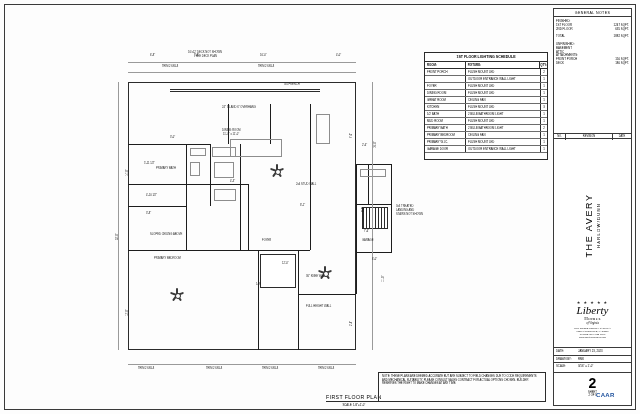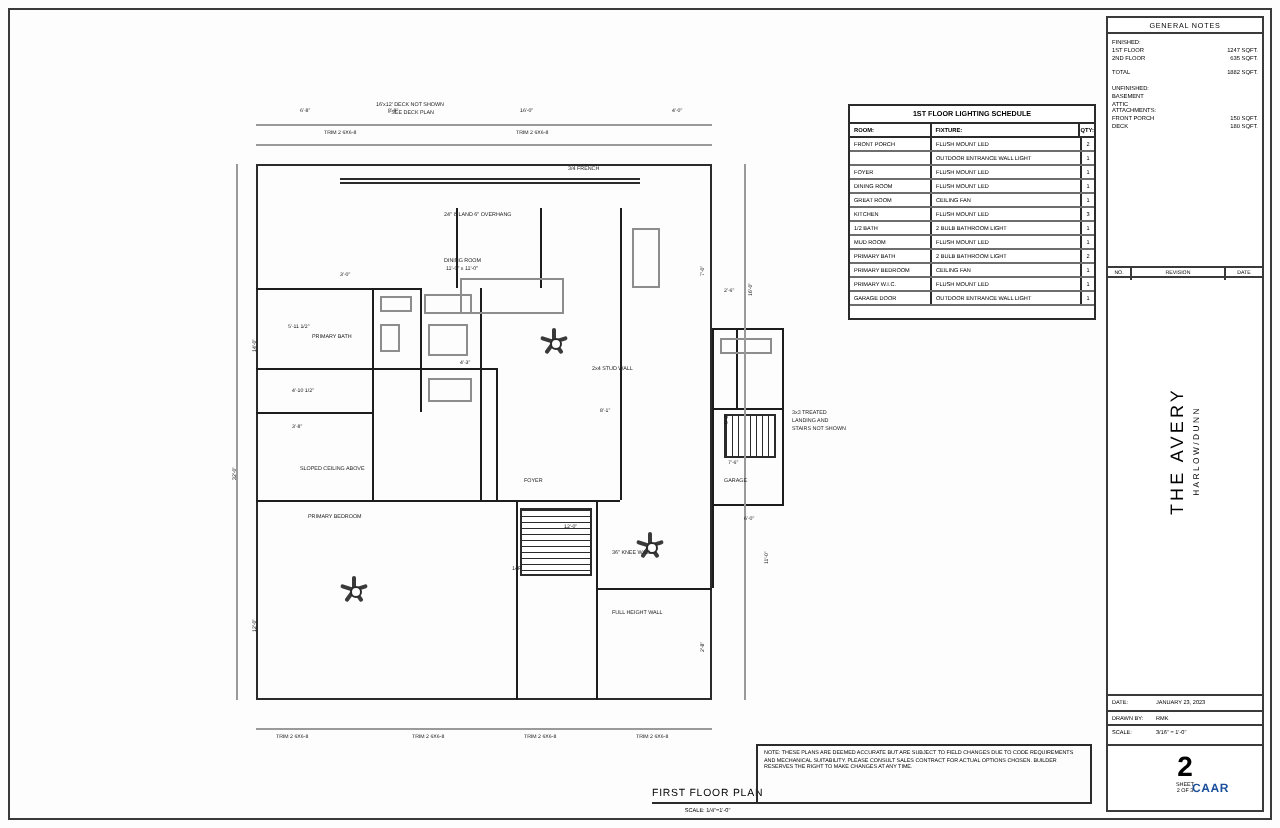--- a/index.html
+++ b/index.html
@@ -336,20 +336,32 @@
     </div>
   </div>
 
   <div id="planname">
     <div class="vtext">
       <div class="big">THE AVERY</div>
       <div class="sub">HARLOW/DUNN</div>
     </div>
   </div>
 
+  <div id="logo">
+    <div class="stars">★ ★ ★ ★ ★</div>
+    <div class="lib">Liberty</div>
+    <div class="homes">Homes</div>
+    <div class="va">of Virginia</div>
+    <div class="addr">
+      <div>4249 CROSS COUNTY PARKWAY</div>
+      <div>MECHANICSVILLE, VA 23116</div>
+      <div>PHONE (804) 723-7700</div>
+      <div>www.libertyhomesva.com</div>
+    </div>
+  </div>
 
   <div id="metarows">
     <div class="mr">
         <span>DATE:</span>
         <span>JANUARY 23, 2023</span>
       </div>
     <div class="mr">
         <span>DRAWN BY:</span>
         <span>RMK</span>
       </div>

